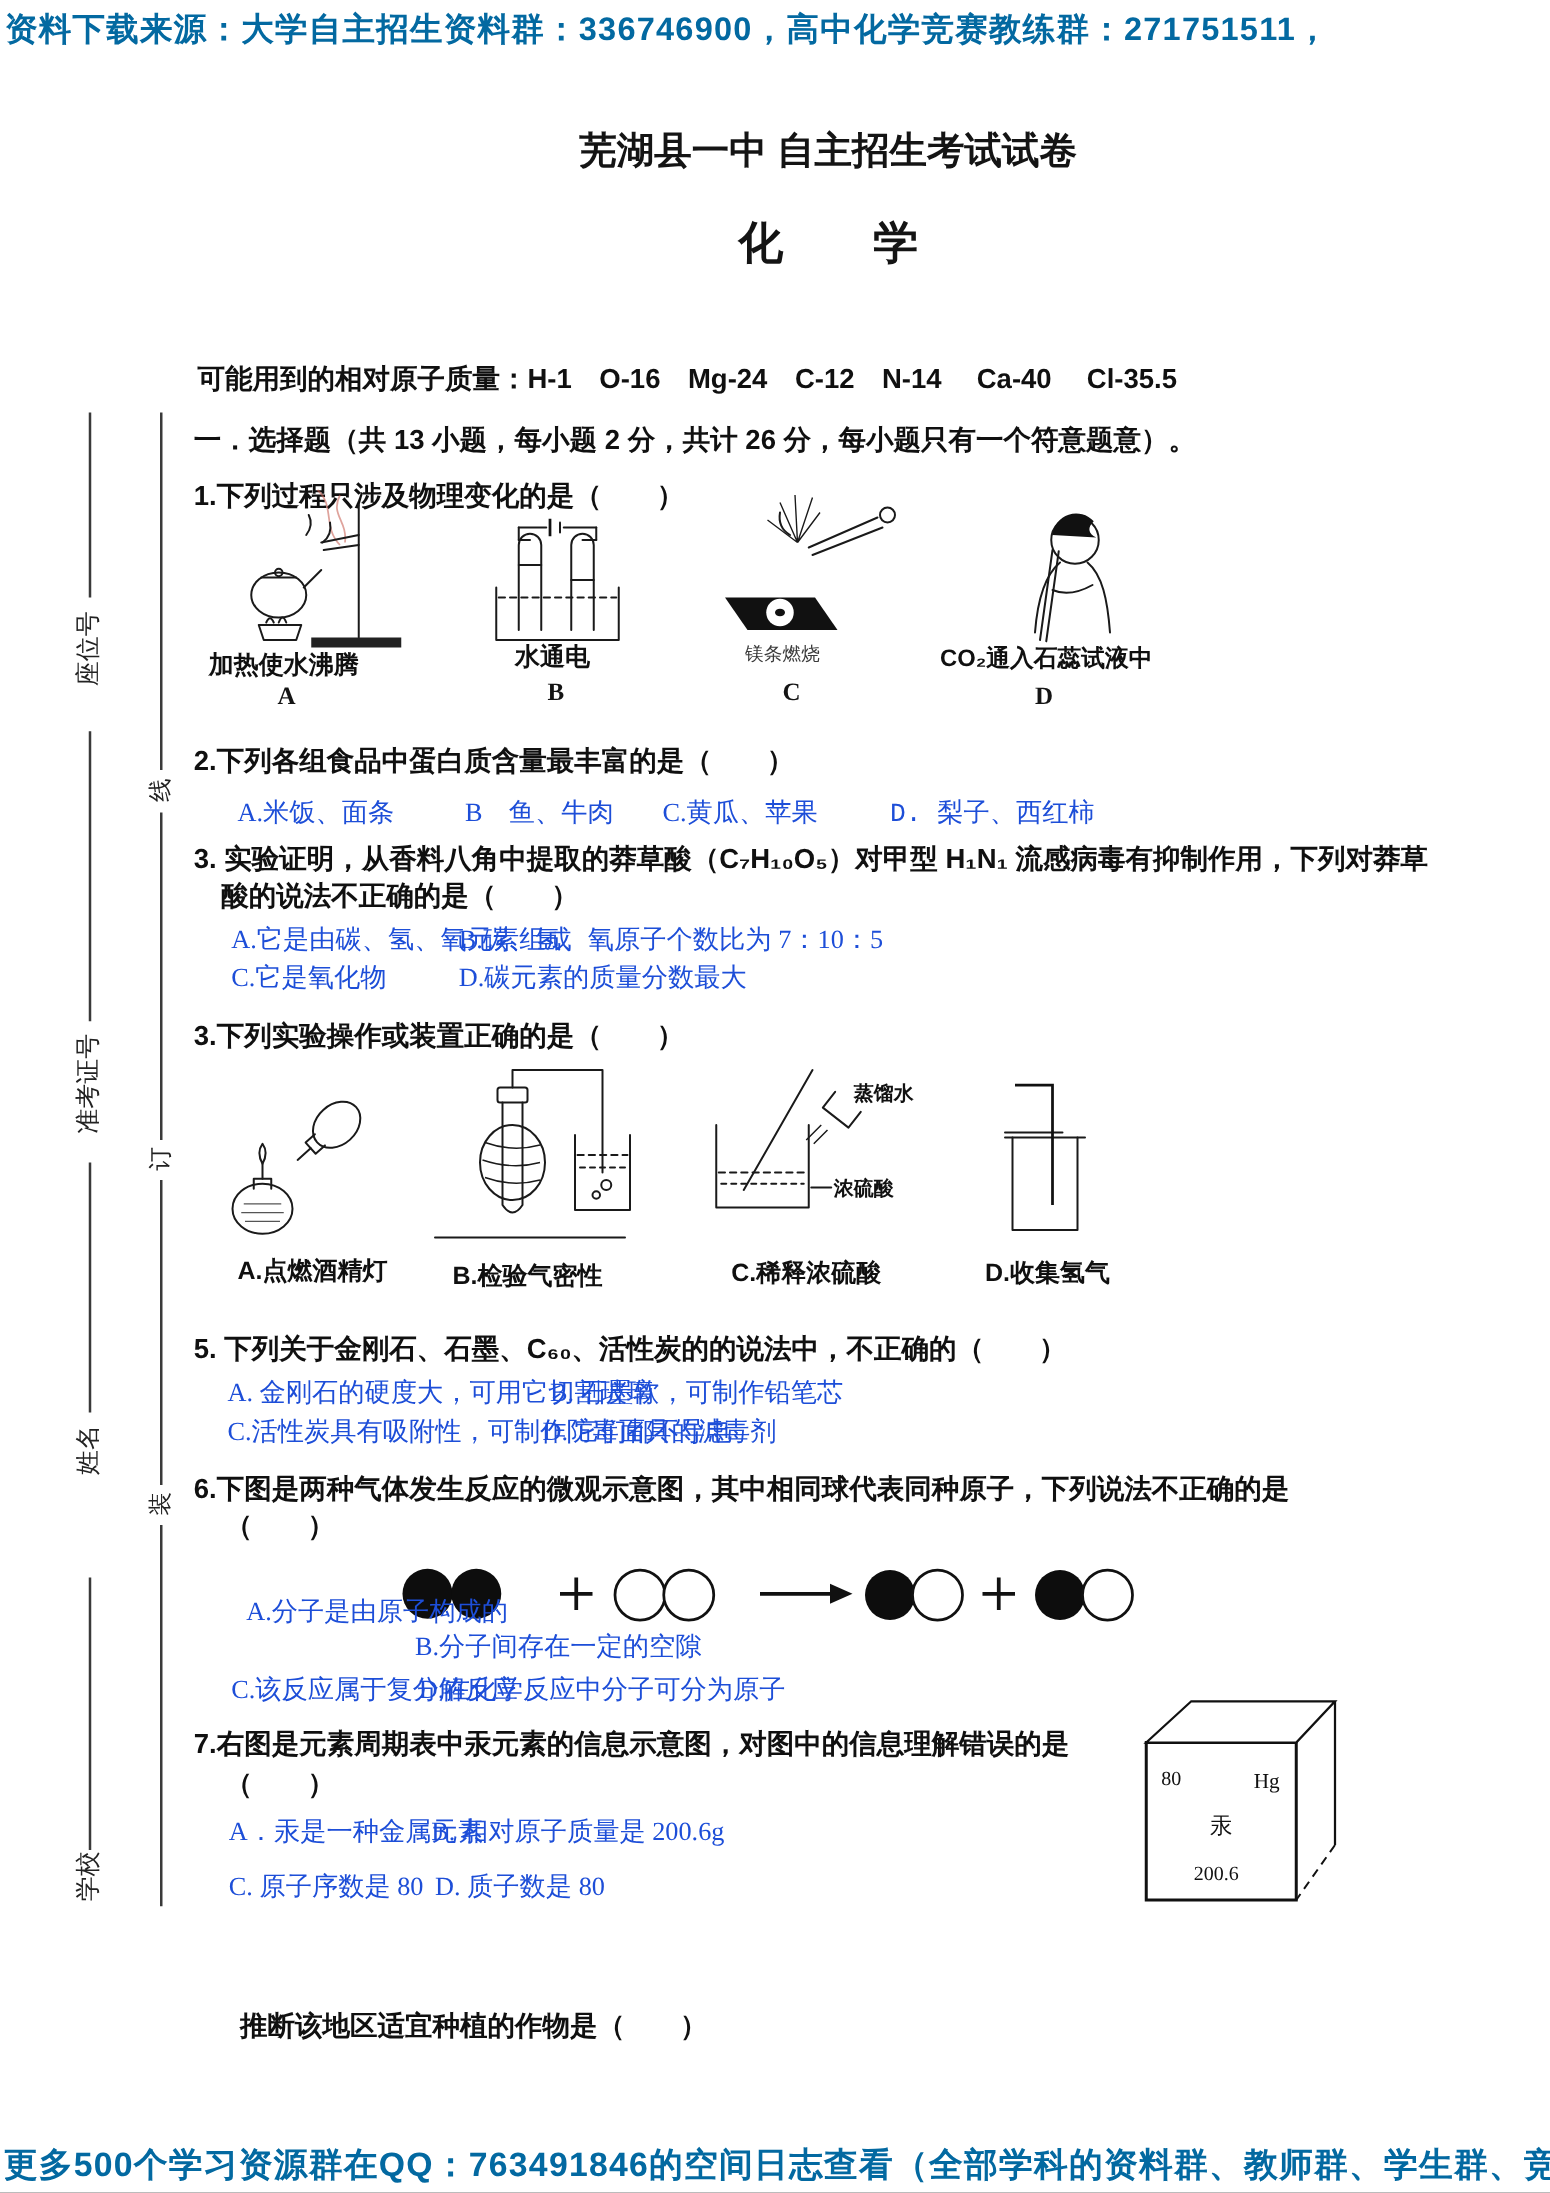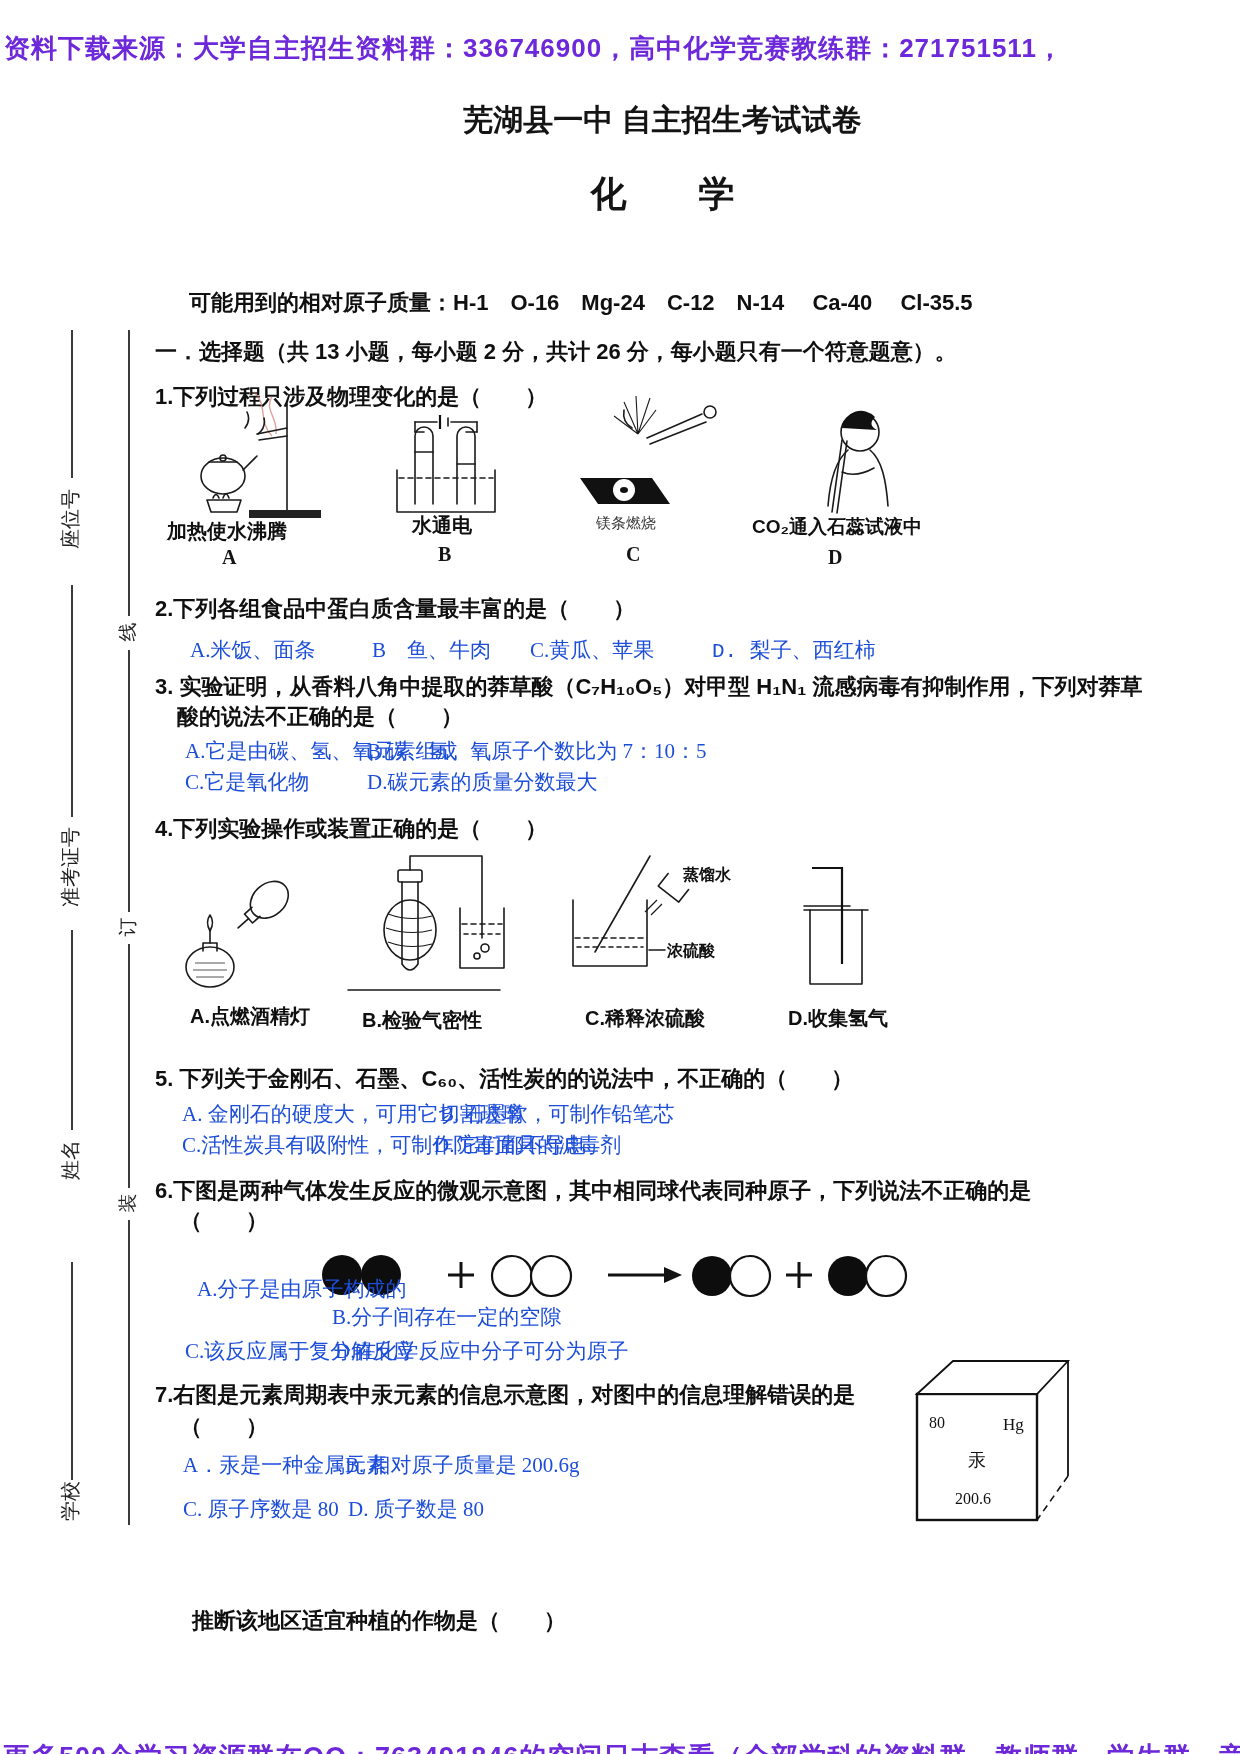--- a/index.html
+++ b/index.html
@@ -1,20 +1,20 @@
 <!DOCTYPE html>
 <html><head>
 <meta charset="utf-8">
 <style>
   html,body{margin:0;padding:0;background:#888;}
   .page{position:relative;width:1240px;height:1754px;background:#ffffff;overflow:hidden;
         font-family:"Liberation Serif","DejaVu Serif",serif;color:#141414;}
   .abs{position:absolute;white-space:pre;}
-  .red-note{color:#6d28d9;font-weight:bold;font-family:"Liberation Sans","DejaVu Sans",sans-serif;
-            font-size:26px;letter-spacing:1px;margin-top:25px;}
+  .red-note{color:#0369a1;font-weight:bold;font-family:"Liberation Sans","DejaVu Sans",sans-serif;
+            font-size:26px;letter-spacing:1px;}
   .title{font-family:"Liberation Sans","DejaVu Sans",sans-serif;font-weight:bold;text-align:center;}
   .stem{font-family:"Liberation Sans","DejaVu Sans",sans-serif;font-weight:bold;font-size:22px;color:#101010;}
   .opt{font-family:"Liberation Serif","DejaVu Serif",serif;font-size:21px;color:#1d4ed8;}
   .cap{font-family:"Liberation Sans","DejaVu Sans",sans-serif;font-weight:bold;font-size:20px;color:#101010;text-align:center;}
   .letter{font-family:"Liberation Serif","DejaVu Serif",serif;font-weight:bold;font-size:20px;}
   .vtext{position:absolute;transform:translate(-50%,-50%) rotate(-90deg);transform-origin:center;
          font-size:20px;color:#222;white-space:nowrap;}
   .vline{position:absolute;width:2px;background:#3a3a3a;}
   svg{position:absolute;overflow:visible;}
   svg .ln{stroke:#1a1a1a;stroke-width:1.6;fill:none;stroke-linecap:round;stroke-linejoin:round;}
@@ -42,21 +42,21 @@
     <div class="vtext" style="left:128px;top:632px;font-size:19px;">线</div>
     <div class="vline" style="left:128px;top:650px;height:262px;width:1.5px;"></div>
     <div class="vtext" style="left:128px;top:927px;font-size:19px;">订</div>
     <div class="vline" style="left:128px;top:944px;height:244px;width:1.5px;"></div>
     <div class="vtext" style="left:128px;top:1203px;font-size:19px;">装</div>
     <div class="vline" style="left:128px;top:1220px;height:305px;width:1.5px;"></div>
   </div>
 
   <div class="abs title" style="left:155px;top:100px;width:1015px;font-size:30px;">芜湖县一中 自主招生考试试卷</div>
   <div class="abs title" style="left:155px;top:170px;width:1015px;font-size:36px;">化　　学</div>
-  <div class="abs stem" style="left:158px;top:288px;margin-left:31px;">可能用到的相对原子质量：H-1　O-16　Mg-24　C-12　N-14　 Ca-40　 Cl-35.5</div>
+  <div class="abs stem" style="left:158px;top:288px;">可能用到的相对原子质量：H-1　O-16　Mg-24　C-12　N-14　 Ca-40　 Cl-35.5</div>
   <div class="abs stem" style="left:155px;top:337px;">一．选择题（共 13 小题，每小题 2 分，共计 26 分，每小题只有一个符意题意）。</div>
 
   <div class="abs stem" style="left:155px;top:382px;">1.下列过程只涉及物理变化的是（　　）</div>
 
   <svg style="left:242px;top:386px;" width="60" height="60" viewBox="0 0 60 60">
     <path d="M12,6 C26,18 16,36 30,50 M30,10 C22,26 36,30 34,48" stroke="#c4574a" stroke-width="1.4" fill="none" opacity="0.55"></path>
   </svg>
 
   <svg style="left:165px;top:398px;" width="170" height="128" viewBox="0 0 170 128">
     <line class="ln" x1="122" y1="6" x2="122" y2="112"></line>
@@ -124,21 +124,21 @@
   <div class="abs opt" style="left:530px;top:636px;">C.黄瓜、苹果</div>
   <div class="abs opt" style="left:712px;top:636px;font-family:Liberation Mono, monospace;">D. 梨子、西红柿</div>
 
   <div class="abs stem" style="left:155px;top:672px;">3. 实验证明，从香料八角中提取的莽草酸（C₇H₁₀O₅）对甲型 H₁N₁ 流感病毒有抑制作用，下列对莽草</div>
   <div class="abs stem" style="left:177px;top:702px;">酸的说法不正确的是（　　）</div>
   <div class="abs opt" style="left:185px;top:737px;">A.它是由碳、氢、氧元素组成</div>
   <div class="abs opt" style="left:367px;top:737px;">B.碳、氢、氧原子个数比为 7：10：5</div>
   <div class="abs opt" style="left:185px;top:768px;">C.它是氧化物</div>
   <div class="abs opt" style="left:367px;top:768px;">D.碳元素的质量分数最大</div>
 
-  <div class="abs stem" style="left:155px;top:814px;">4.下列实验操作或装置正确的是（　　）</div>
+  <div class="abs stem" style="left:155px;top:814px;">3.下列实验操作或装置正确的是（　　）</div>
 
   <svg style="left:165px;top:853px;" width="150" height="148" viewBox="0 0 150 148">
     <ellipse class="ln" cx="45" cy="114" rx="24" ry="20"></ellipse>
     <path class="ln" d="M38,98 v-8 h14 v8"></path>
     <line class="ln" x1="45" y1="90" x2="45" y2="78"></line>
     <path class="ln" d="M45,78 q-5,-9 0,-16 q5,7 0,16"></path>
     <path d="M30,110 h30 M28,117 h34 M31,124 h28" stroke="#555" stroke-width="1" fill="none"></path>
     <g transform="rotate(-42 100 48)">
       <ellipse class="ln" cx="104" cy="50" rx="21" ry="16"></ellipse>
       <path class="ln" d="M86,44 h-10 v12 h10"></path>

